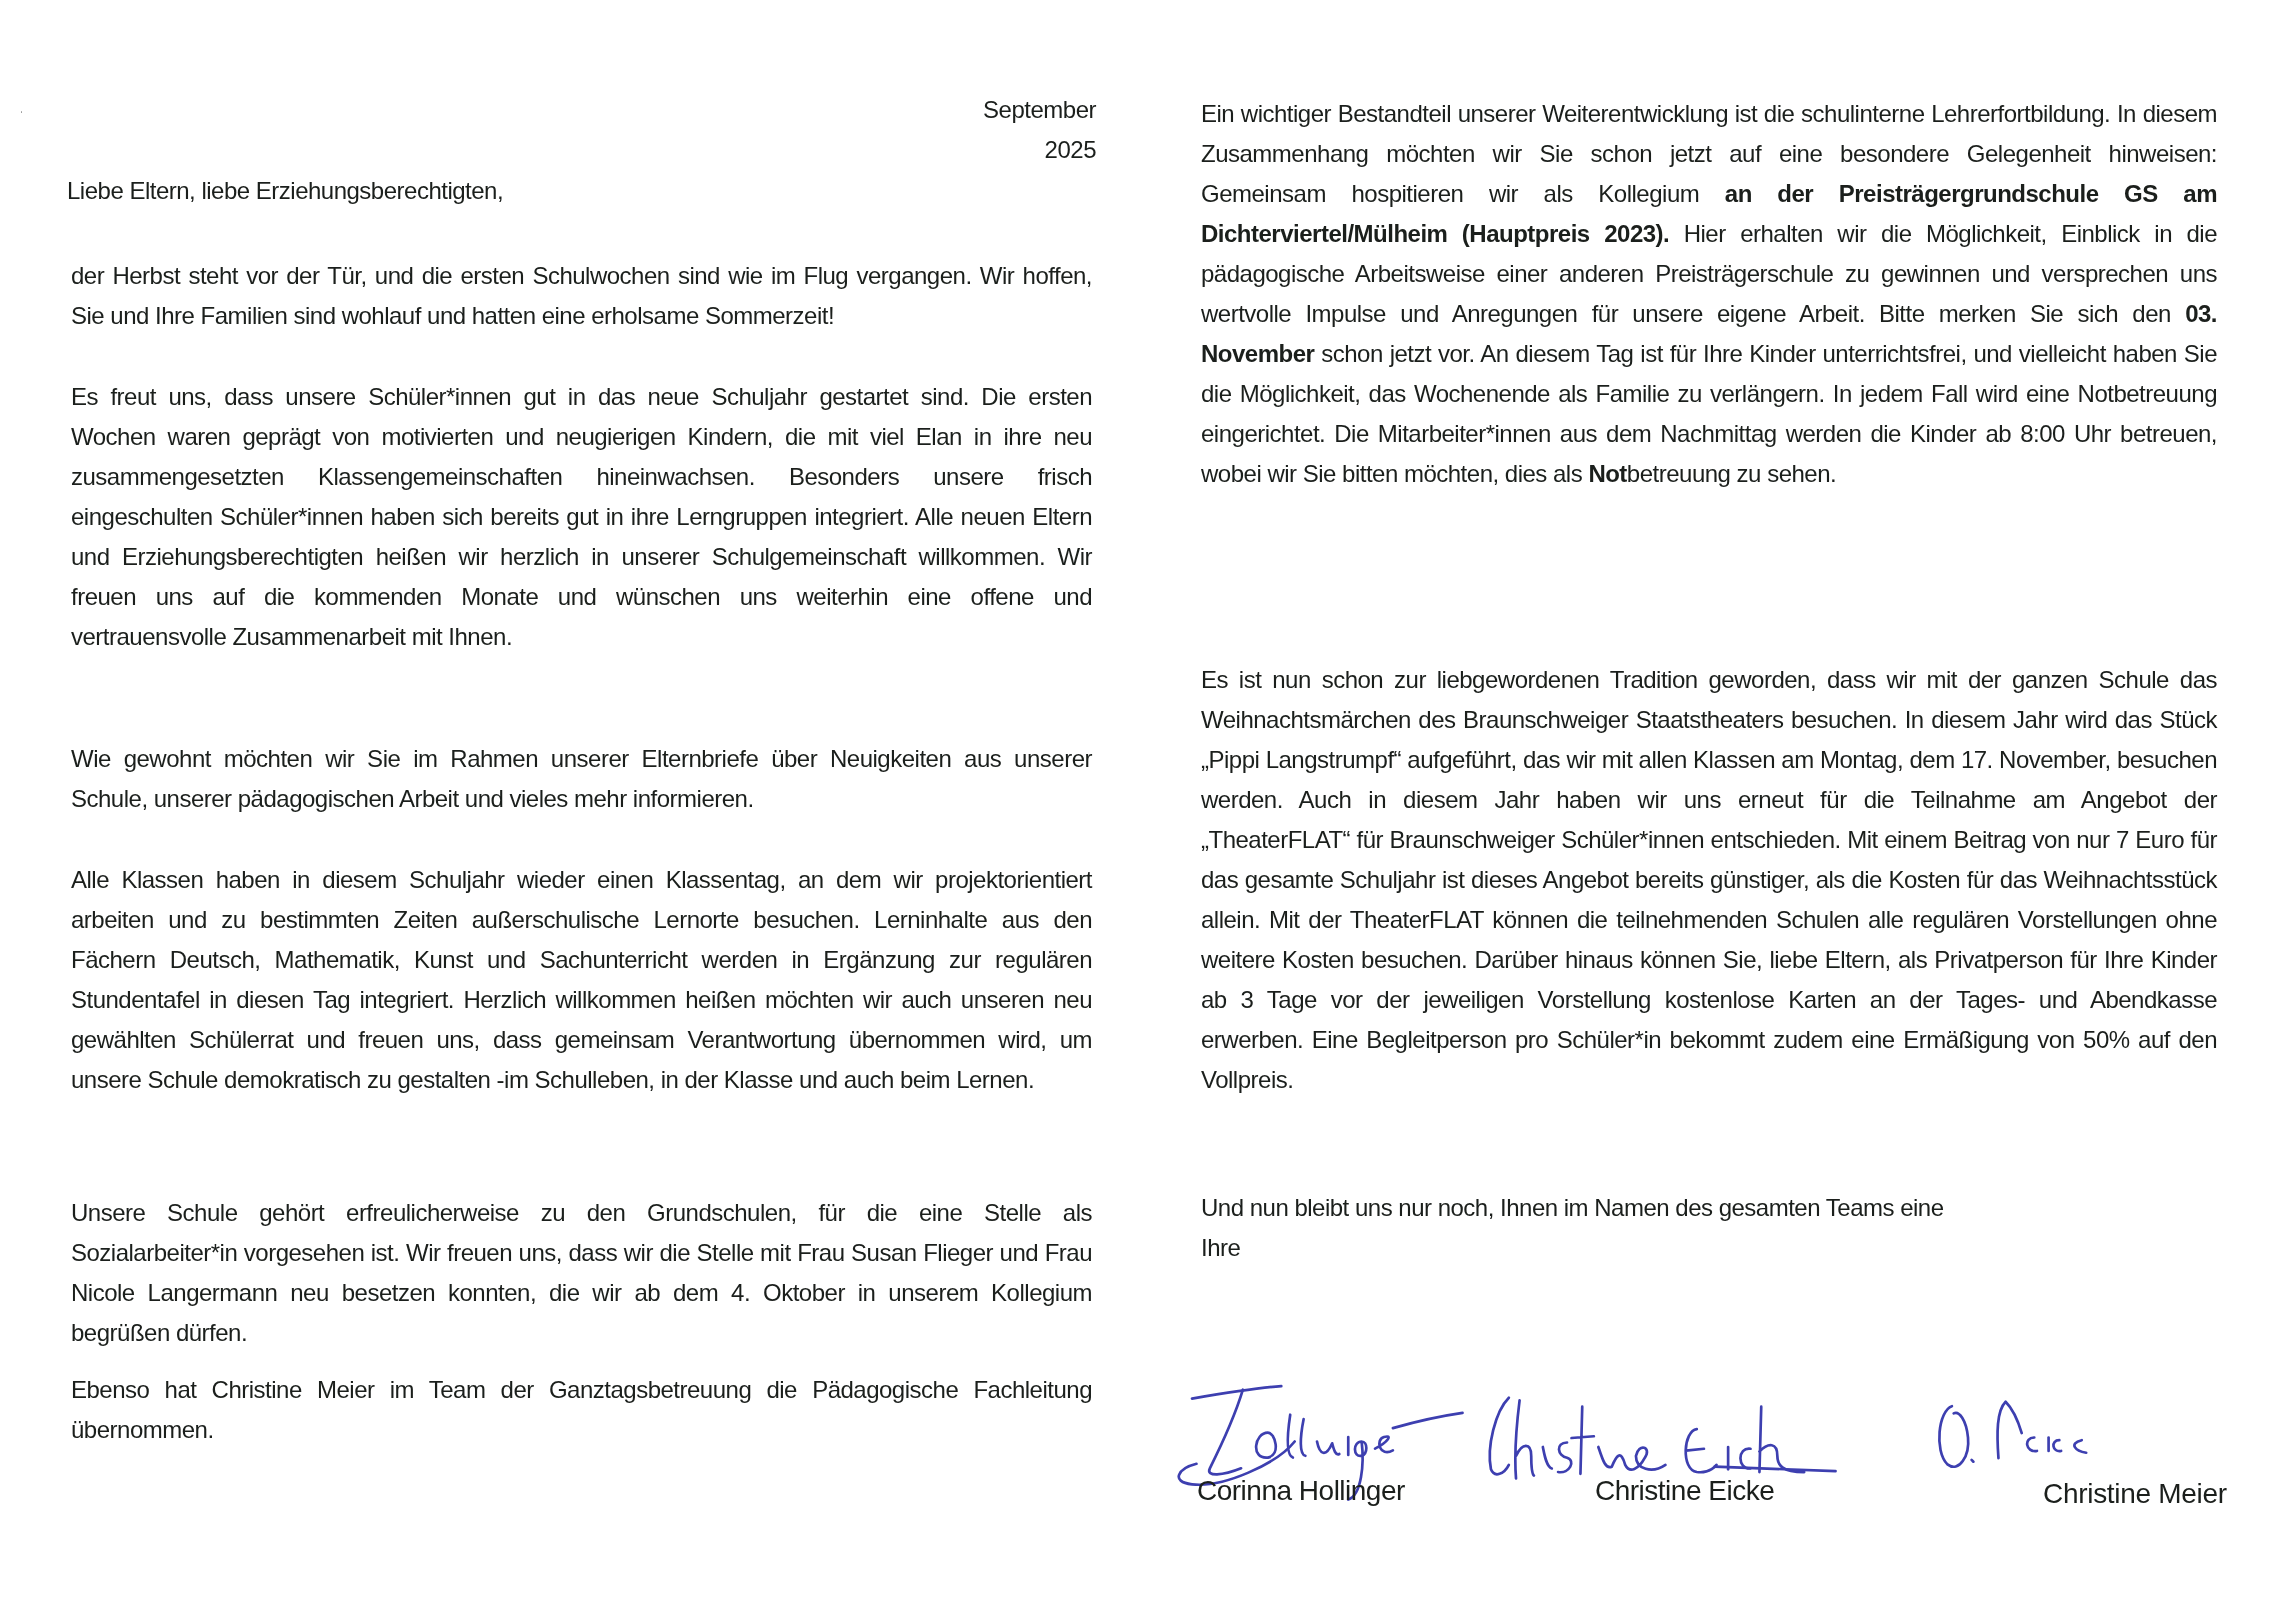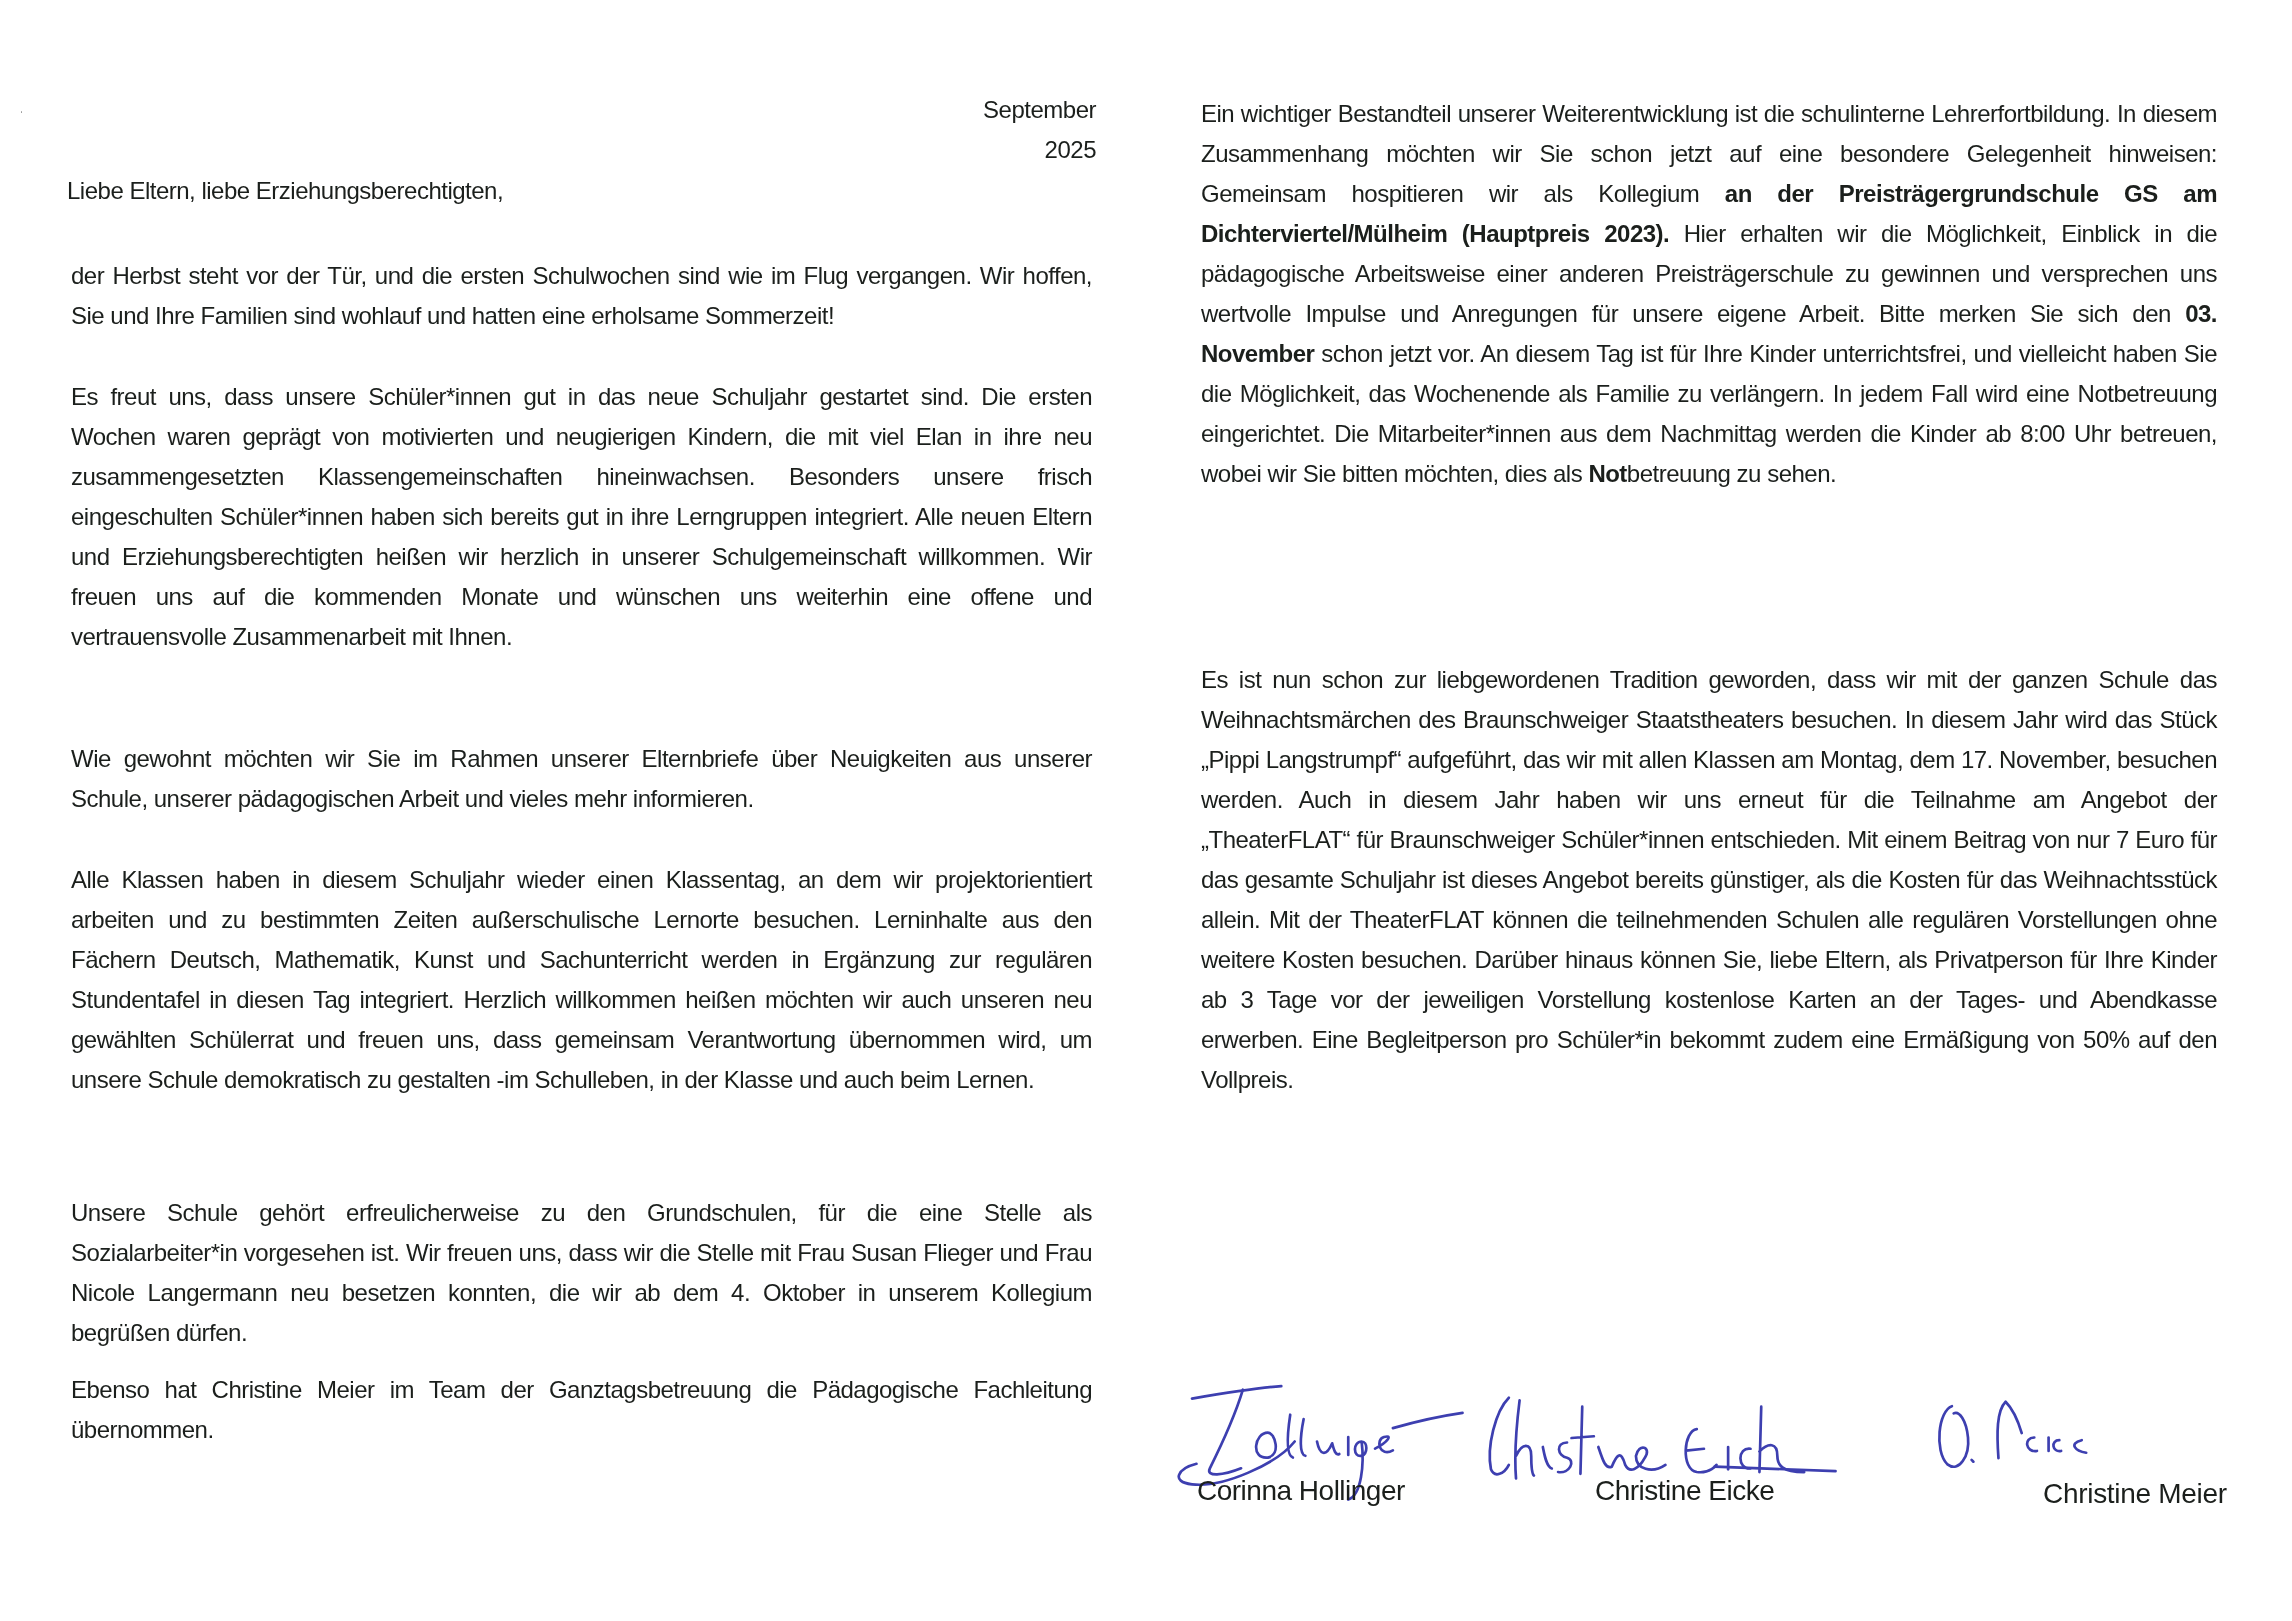--- a/index.html
+++ b/index.html
@@ -47,20 +47,22 @@
     <p class="t abs justify" style="top:1189px;">Unsere Schule gehört erfreulicherweise zu den Grundschulen, für die eine Stelle als Sozialarbeiter*in vorgesehen ist. Wir freuen uns, dass wir die Stelle mit Frau Susan Flieger und Frau Nicole Langermann neu besetzen konnten, die wir ab dem 4. Oktober in unserem Kollegium begrüßen dürfen.</p>
     <p class="t abs justify" style="top:1366px;">Ebenso hat Christine Meier im Team der Ganztagsbetreuung die Pädagogische Fachleitung übernommen.</p>
   </div>
 
   <div class="col col-right">
     <p class="t abs justify" style="top:90px;"><span>Ein wichtiger Bestandteil unserer Weiterentwicklung ist die schulinterne Lehrerfortbildung. In diesem Zusammenhang möchten wir Sie schon jetzt auf eine besondere Gelegenheit hinweisen: Gemeinsam hospitieren wir als Kollegium </span><b>an der Preisträgergrundschule GS am Dichterviertel/Mülheim (Hauptpreis 2023).</b><span> Hier erhalten wir die Möglichkeit, Einblick in die pädagogische Arbeitsweise einer anderen Preisträgerschule zu gewinnen und versprechen uns wertvolle Impulse und Anregungen für unsere eigene Arbeit. Bitte merken Sie sich den </span><b>03. November</b><span> schon jetzt vor. An diesem Tag ist für Ihre Kinder unterrichtsfrei, und vielleicht haben Sie die Möglichkeit, das Wochenende als Familie zu verlängern. In jedem Fall wird eine Notbetreuung eingerichtet. Die Mitarbeiter*innen aus dem Nachmittag werden die Kinder ab 8:00 Uhr betreuen, wobei wir Sie bitten möchten, dies als </span><b>Not</b><span>betreuung zu sehen.</span></p>
 
     <p class="t abs justify" style="top:656px;">Es ist nun schon zur liebgewordenen Tradition geworden, dass wir mit der ganzen Schule das Weihnachtsmärchen des Braunschweiger Staatstheaters besuchen. In diesem Jahr wird das Stück „Pippi Langstrumpf“ aufgeführt, das wir mit allen Klassen am Montag, dem 17. November, besuchen werden. Auch in diesem Jahr haben wir uns erneut für die Teilnahme am Angebot der „TheaterFLAT“ für Braunschweiger Schüler*innen entschieden. Mit einem Beitrag von nur 7 Euro für das gesamte Schuljahr ist dieses Angebot bereits günstiger, als die Kosten für das Weihnachtsstück allein. Mit der TheaterFLAT können die teilnehmenden Schulen alle regulären Vorstellungen ohne weitere Kosten besuchen. Darüber hinaus können Sie, liebe Eltern, als Privatperson für Ihre Kinder ab 3 Tage vor der jeweiligen Vorstellung kostenlose Karten an der Tages-  und Abendkasse erwerben. Eine Begleitperson pro Schüler*in bekommt zudem eine Ermäßigung von 50% auf den Vollpreis.</p>
 
     <div class="t abs" style="top:1184px;">
+      <div>Und nun bleibt uns nur noch, Ihnen im Namen des gesamten Teams eine</div>
+      <div>Ihre</div>
     </div>
   </div>
 
   <svg class="sig-svg" style="left:1169px;top:1379px;" width="296" height="125" viewBox="0 0 330 140">
     <path d="M25 22 C60 16 95 10 125 8"></path>
     <path d="M82 12 C72 45 55 80 45 100 C40 110 60 108 80 100"></path>
     <path d="M30 95 C10 100 0 115 25 118 C60 122 120 95 140 70"></path>
     <path d="M110 60 C95 60 90 90 110 88 C125 85 118 60 110 60"></path>
     <path d="M135 40 C132 60 130 85 138 88 M150 45 C146 65 145 85 152 86"></path>
     <path d="M165 70 C168 85 175 88 182 72 C184 80 186 86 190 84"></path>

